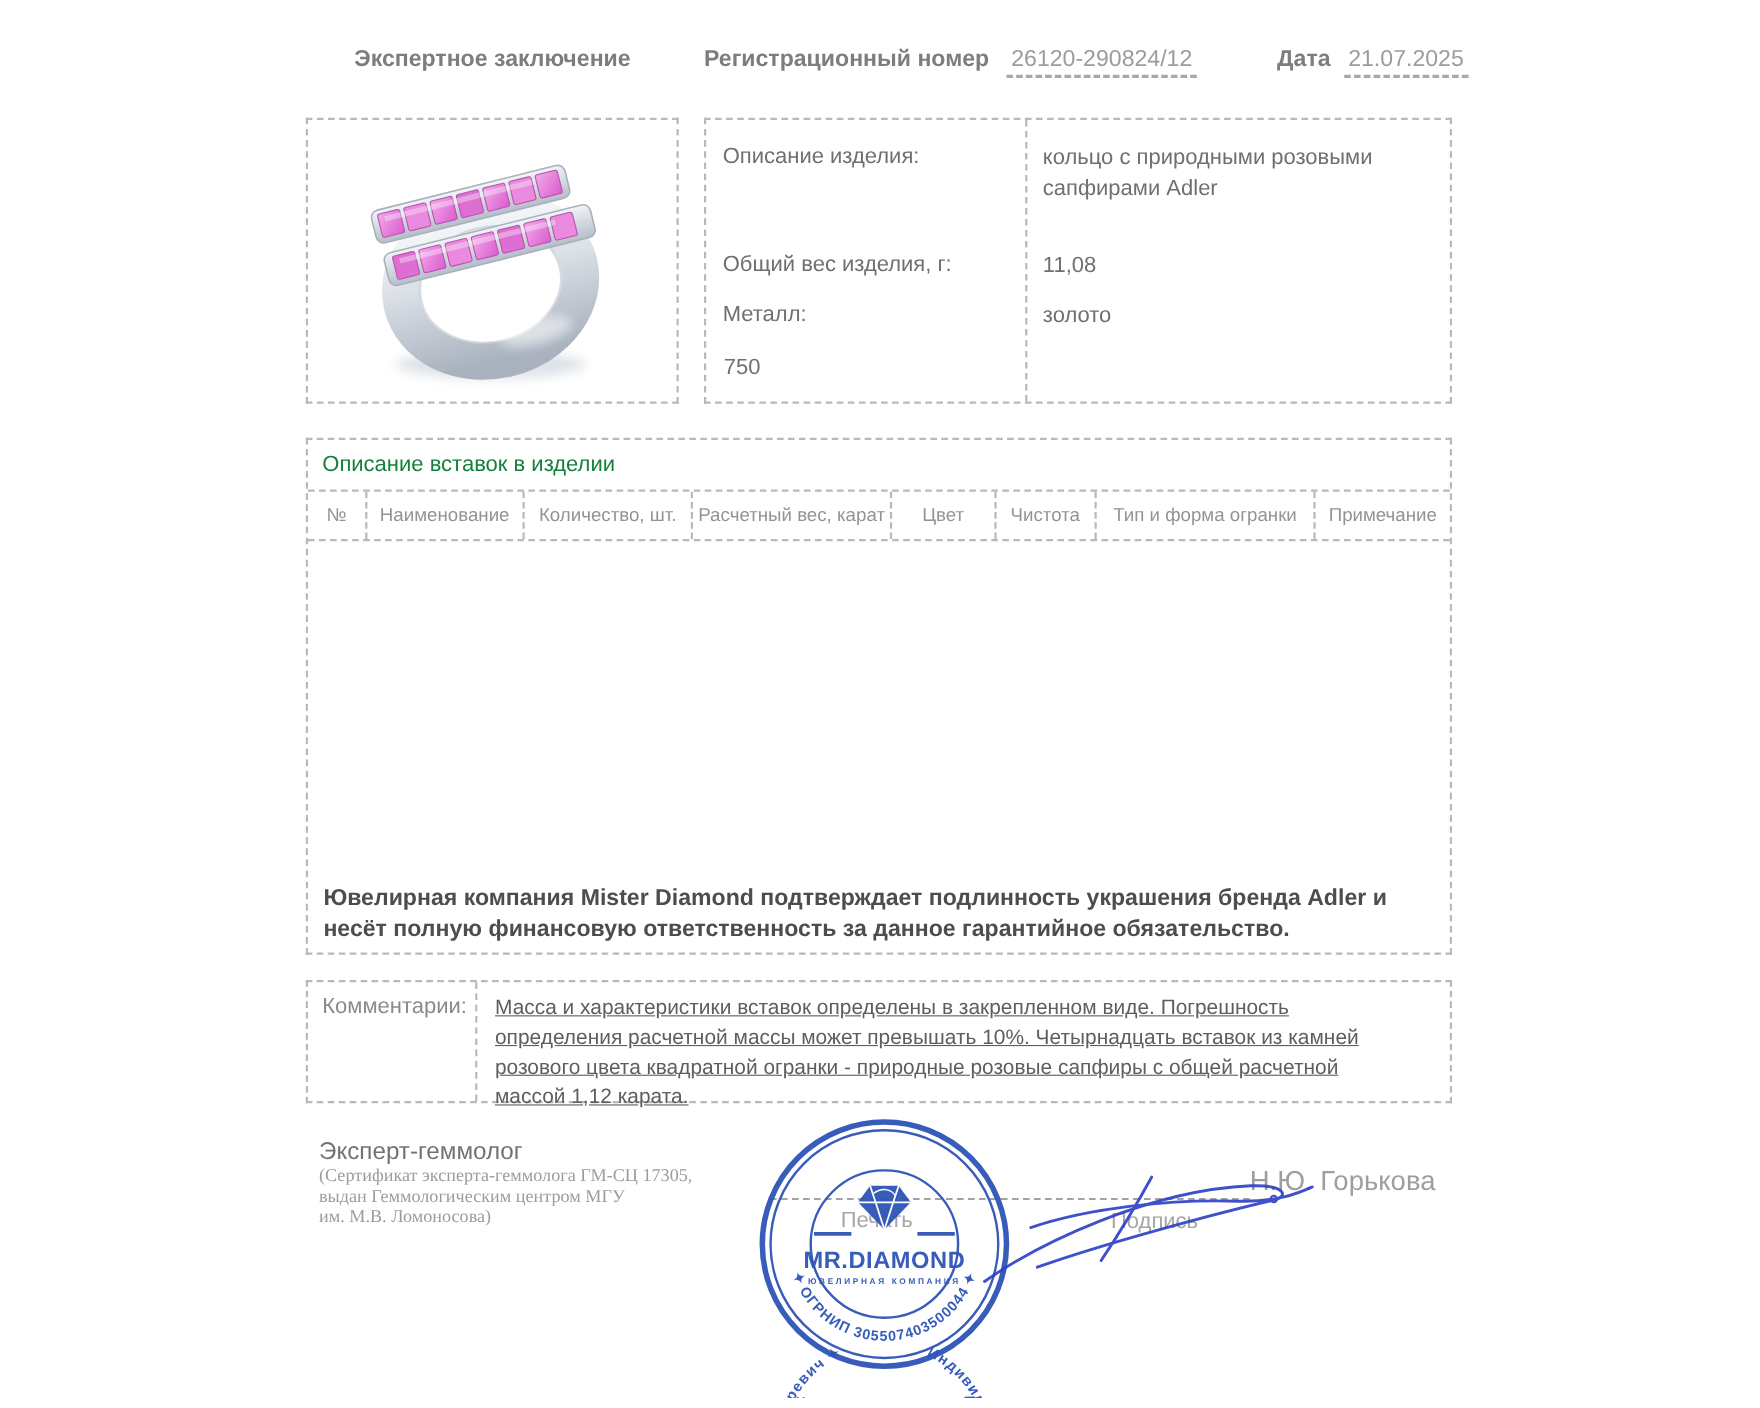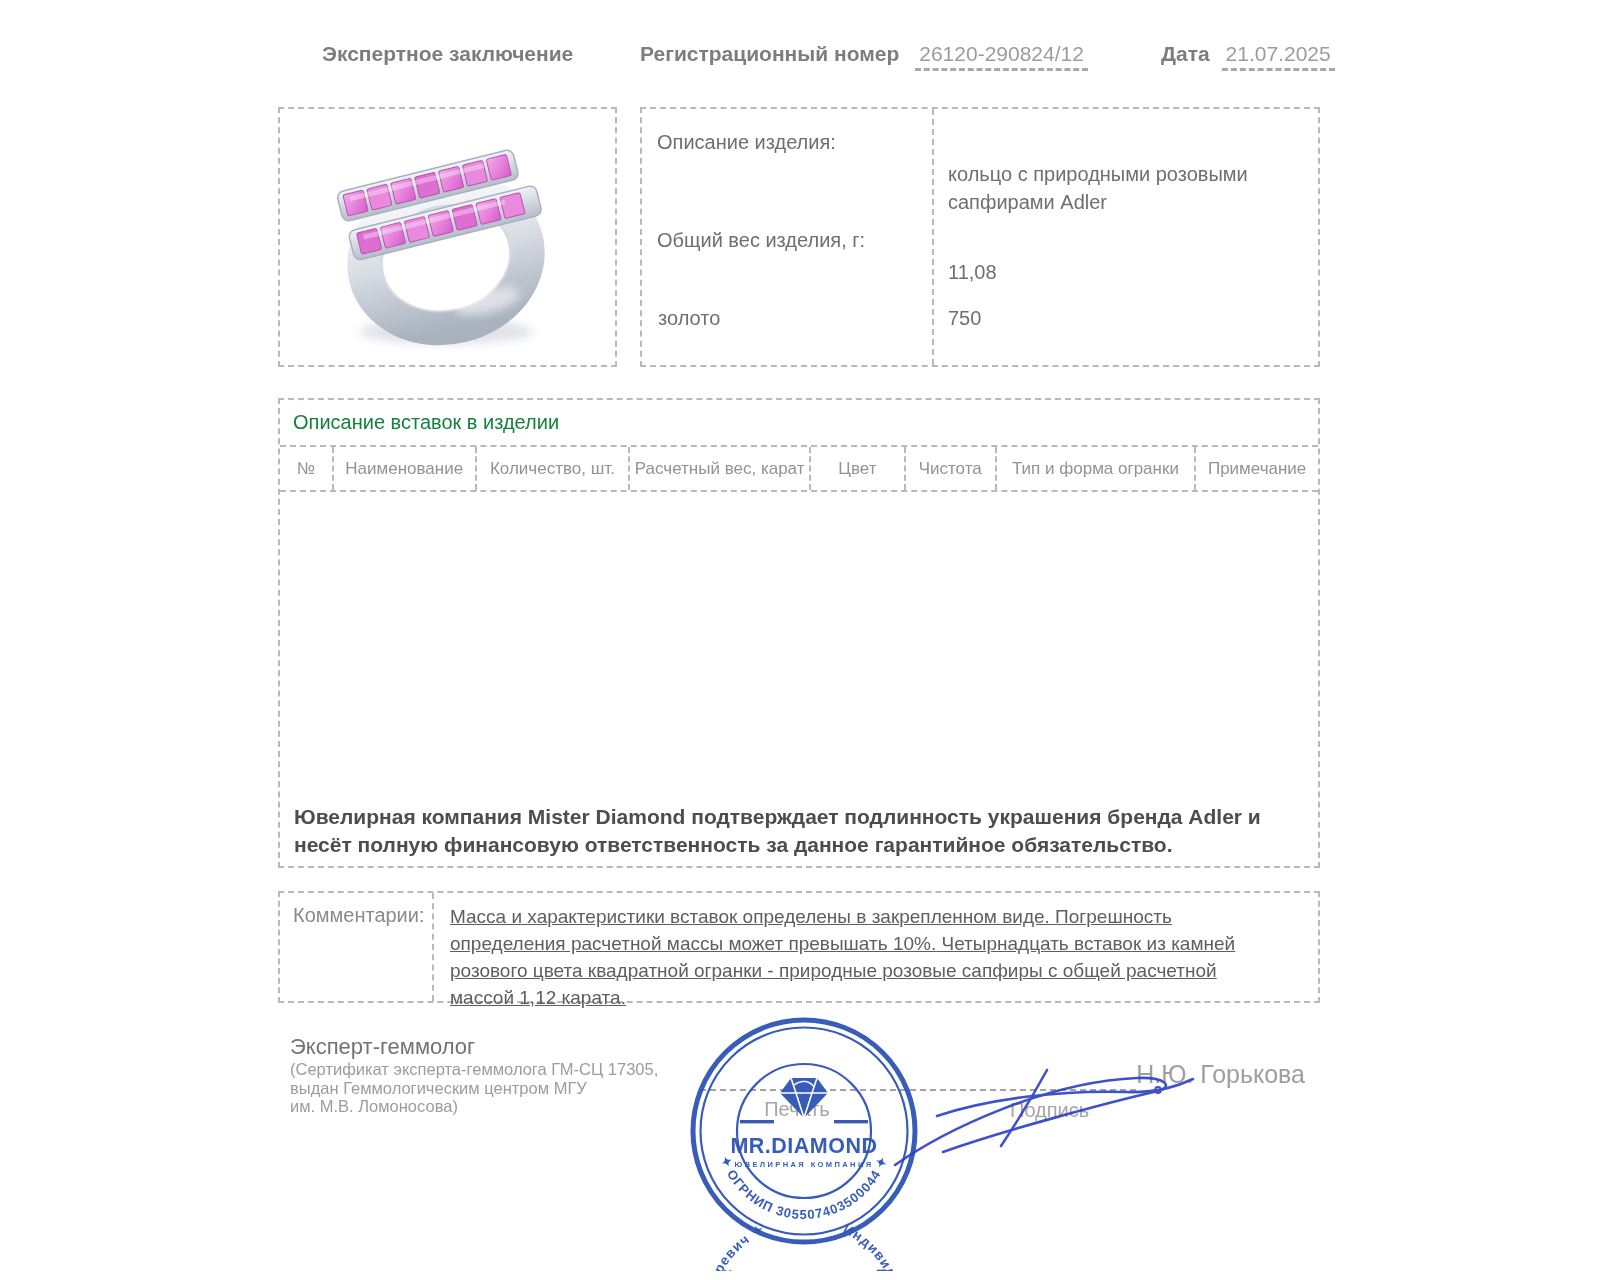--- a/index.html
+++ b/index.html
@@ -27,21 +27,21 @@
   
   .details-box { left:640px; top:107px; width:680px; height:260px; }
   .details-divider { position:absolute; left:290px; top:0; height:100%; border-left:2px dashed #b9b9b9; }
   .details-grid {
     position:relative; display:grid; height:100%;
     grid-template-columns:290px 1fr;
     grid-template-rows:98px 46px 47px 1fr;
     padding-top:20px;
   }
   .d-label { padding-left:15px; font-size:20px; color:#6f6f6f; line-height:26px; }
-  .d-value { padding-left:16px; font-size:20px; color:#6f6f6f; line-height:28px;margin-top:31px; }
+  .d-value { padding-left:16px; font-size:20px; color:#6f6f6f; line-height:28px; }
   .d-value.wrap { max-width:330px; }
 
   
   .inserts-box { left:278px; top:398px; width:1042px; height:470px; display:flex; flex-direction:column; position:absolute; }
   .inserts-title { height:47px; line-height:45px; padding-left:13px; font-size:20px; color:#15803d; border-bottom:2px dashed #b9b9b9; }
   .inserts-header {
     display:grid; height:45px;
     grid-template-columns:54fr 143fr 154fr 181fr 95fr 91fr 200fr 122fr;
     border-bottom:2px dashed #b9b9b9;
   }
@@ -50,21 +50,21 @@
   .inserts-body { flex:1; position:relative; }
   .guarantee { position:absolute; left:14px; bottom:8px; width:1010px; font-size:21px; font-weight:bold; color:#4d4d4d; line-height:27.5px; }
 
   
   .comments-box { left:278px; top:891px; width:1042px; height:112px; display:flex; position:absolute; }
   .comments-label { width:152px; padding:11px 0 0 13px; font-size:20px; color:#8a8a8a; }
   .comments-text { flex:1; border-left:2px dashed #b9b9b9; padding:10px 42px 0 16px; font-size:19px; color:#5e5e5e; line-height:27px;text-decoration:underline; }
 
   
   .expert-title { left:290px; top:1034px; font-size:22px; color:#737373; }
-  .expert-cert  { left:290px; top:1060px; font-size:16.5px; color:#9c9c9c; line-height:18.5px; }
+  .expert-cert  { left:290px; top:1060px; font-size:16.5px; color:#9c9c9c; line-height:18.5px;font-family:Liberation Serif, serif; }
   .sig-line { left:700px; top:1089px; width:436px; border-top:2px dashed #a2a2a2; }
   .ph-label { font-size:20px; color:#a6a6a6; }
   .stamp-ph { left:755px; top:1098px; width:84px; text-align:center; }
   .sign-ph  { left:1010px; top:1099px; }
   .expert-name { left:1035px; top:1060px; width:270px; text-align:right; font-size:25px; color:#9e9e9e; }
 
   .stamp-svg { left:664px; top:991px; width:280px; height:280px; }
   .stamp-svg text { font-family:"Liberation Sans", sans-serif; }
   .sig-svg { left:875px; top:1030px; width:340px; height:150px; }
 </style>
@@ -138,20 +138,21 @@
     </svg>
   </div>
 
   <div class="abs dbox details-box">
     <div class="details-divider"></div>
     <div class="details-grid">
       <div class="d-label">Описание изделия:</div>
       <div class="d-value wrap">кольцо с природными розовыми сапфирами Adler</div>
       <div class="d-label">Общий вес изделия, г:</div>
       <div class="d-value">11,08</div>
+      <div class="d-label">Металл:</div>
       <div class="d-value">золото</div>
       <div class="d-value">750</div>
     </div>
   </div>
 
   <div class="dbox inserts-box">
     <div class="inserts-title">Описание вставок в изделии</div>
     <div class="inserts-header">
       <div class="ih-cell">№</div>
       <div class="ih-cell">Наименование</div>

